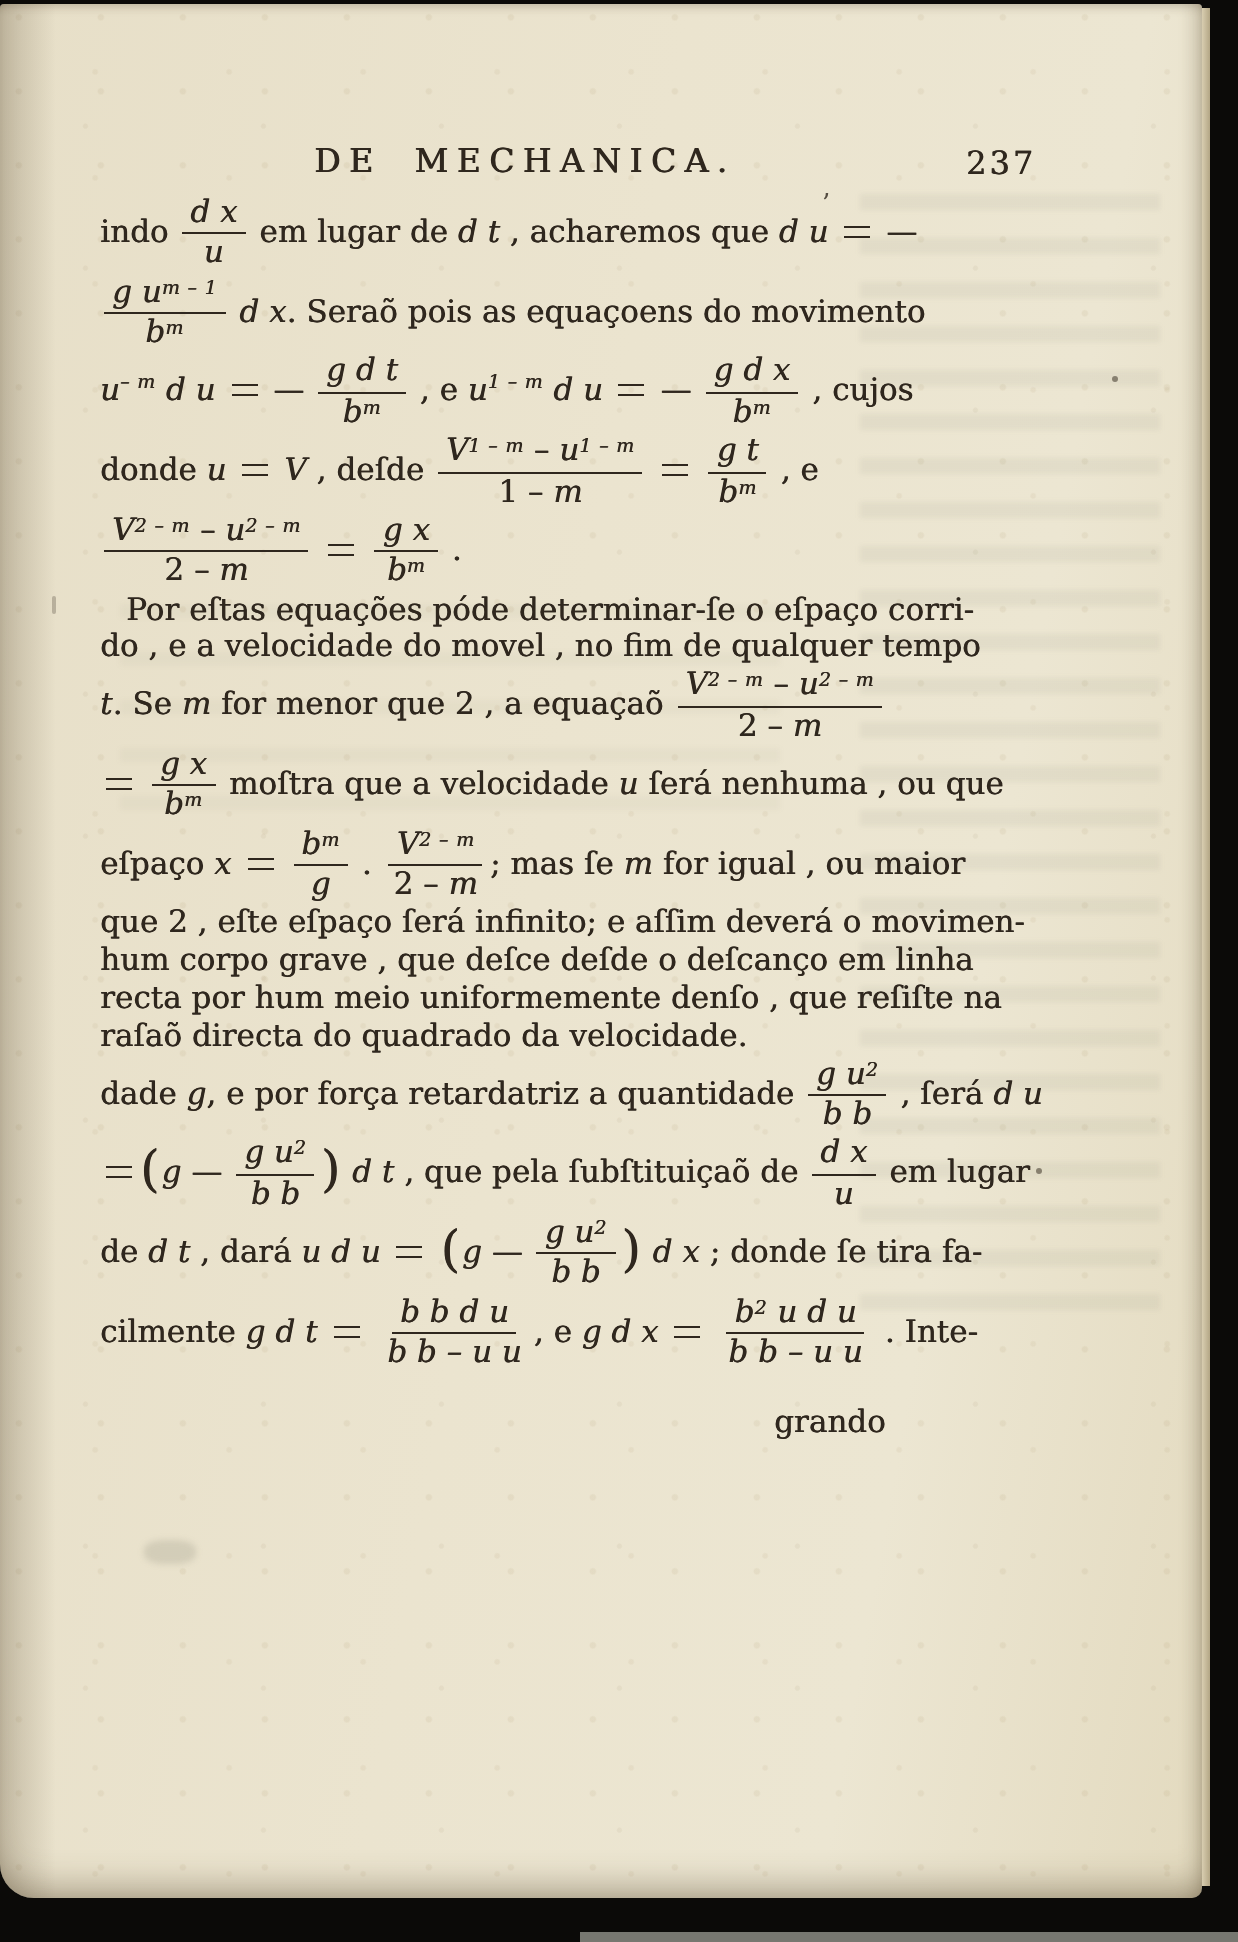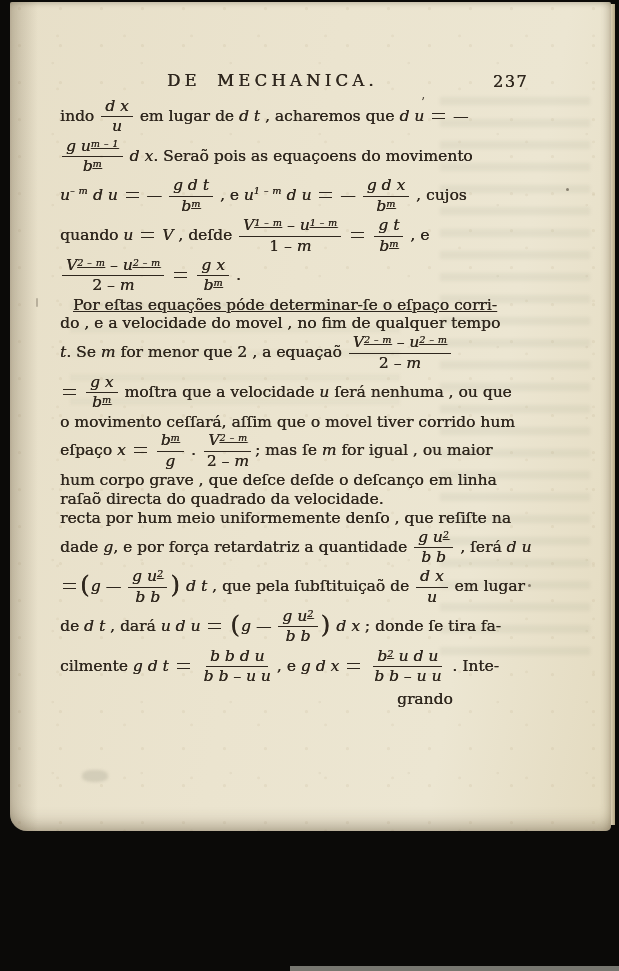--- a/index.html
+++ b/index.html
@@ -7,21 +7,21 @@
     --ink:#2f271e;
     --border:#0b0a08;
   }
   html,body{margin:0;padding:0;}
   body{
     width:619px;height:971px;position:relative;overflow:hidden;
     background:var(--border);
     font-family:"DejaVu Serif","Liberation Serif",serif;
   }
   .paper{
-    position:absolute;left:10px;top:2px;width:601px;height:829px;
+    position:absolute;left:0;top:2px;width:601px;height:947px;
     background:
       radial-gradient(circle at 23% 18%, rgba(160,135,90,.10) 0 1.2px, transparent 2px),
       radial-gradient(circle at 71% 64%, rgba(160,135,90,.09) 0 1px, transparent 1.8px),
       radial-gradient(circle at 48% 86%, rgba(140,120,80,.08) 0 1px, transparent 1.6px),
       linear-gradient(100deg,#e7dfc8 0%,#ebe4cf 45%,#ece6d2 75%,#e3dabf 100%);
     background-size:41px 37px,67px 53px,89px 71px,100% 100%;
     border-radius:2px 2px 5px 17px;
     box-shadow:
       inset 0 -14px 18px -10px rgba(80,65,40,.45),
       inset -7px 0 10px -6px rgba(100,85,55,.38),
@@ -61,32 +61,32 @@
   .page-number{
     position:absolute;top:70px;left:483px;color:var(--ink);
     font-size:16px;letter-spacing:1.5px;text-shadow:.3px 0 0 currentColor;
   }
 
   .body-text{
     position:absolute;left:50px;top:95px;width:480px;color:var(--ink);
     font-size:15.5px;line-height:18.8px;
   }
   .tl{white-space:nowrap;text-shadow:.25px 0 0 currentColor;}
-  .ind{text-indent:13px;text-decoration:underline;}
+  .ind{text-indent:13px;}
   .it{font-style:italic;}
   .sup{font-size:9.5px;font-style:italic;vertical-align:6px;line-height:0;letter-spacing:.4px;}
   .frac{display:inline-flex;flex-direction:column;align-items:center;vertical-align:middle;
         line-height:1.12;margin:1px 2px;text-align:center;}
   .frac .num{padding:0 4px 1px;border-bottom:1.3px solid var(--ink);}
   .frac .den{padding:1px 4px 0;}
-  .frac .sup{vertical-align:4px;text-decoration:underline;}
+  .frac .sup{vertical-align:4px;}
   .eq{display:inline-block;width:13px;height:4px;border-top:1.7px solid var(--ink);
       border-bottom:1.7px solid var(--ink);margin:0 3px;vertical-align:2px;}
   .bp{font-size:25px;line-height:0;vertical-align:-2px;padding:0 1px;}
-  .catchword{padding-left:337px;margin-top:4px;}
+  .catchword{padding-left:337px;margin-top:16px;}
 </style>
 </head>
 <body>
 
 <div class="paper">
   <div class="ghost g1"></div>
   <div class="ghost g2"></div>
 
   <div class="running-title">DE MECHANICA.</div>
   <div class="page-number">237</div>
@@ -101,21 +101,21 @@
           <span class="num"><span class="it">g u</span><span class="sup">m – 1</span></span>
           <span class="den"><span class="it">b</span><span class="sup">m</span></span>
         </span><span class="it"> d x</span><span class="rm">.  Seraõ pois as equaçoens do movimento</span></div>
     <div class="tl"><span class="it">u</span><span class="sup">– m</span><span class="it"> d u </span><span class="eq"></span><span class="rm"> — </span><span class="frac">
           <span class="num"><span class="it">g d t</span></span>
           <span class="den"><span class="it">b</span><span class="sup">m</span></span>
         </span><span class="rm"> , e </span><span class="it">u</span><span class="sup">1 – m</span><span class="it"> d u </span><span class="eq"></span><span class="rm"> — </span><span class="frac">
           <span class="num"><span class="it">g d x</span></span>
           <span class="den"><span class="it">b</span><span class="sup">m</span></span>
         </span><span class="rm"> , cujos</span></div>
-    <div class="tl"><span class="rm">quando </span><span class="it">u </span><span class="eq"></span><span class="it"> V</span><span class="rm"> , deſde </span><span class="frac">
+    <div class="tl"><span class="rm">donde </span><span class="it">u </span><span class="eq"></span><span class="it"> V</span><span class="rm"> , deſde </span><span class="frac">
           <span class="num"><span class="it">V</span><span class="sup">1 – m</span><span class="rm"> – </span><span class="it">u</span><span class="sup">1 – m</span></span>
           <span class="den"><span class="rm">1 – </span><span class="it">m</span></span>
         </span><span class="rm"> </span><span class="eq"></span><span class="rm"> </span><span class="frac">
           <span class="num"><span class="it">g t</span></span>
           <span class="den"><span class="it">b</span><span class="sup">m</span></span>
         </span><span class="rm"> , e</span></div>
     <div class="tl"><span class="frac">
           <span class="num"><span class="it">V</span><span class="sup">2 – m</span><span class="rm"> – </span><span class="it">u</span><span class="sup">2 – m</span></span>
           <span class="den"><span class="rm">2 – </span><span class="it">m</span></span>
         </span><span class="rm"> </span><span class="eq"></span><span class="rm"> </span><span class="frac">
@@ -125,31 +125,31 @@
     <div class="tl ind"><span class="rm">Por eſtas equações póde determinar-ſe o eſpaço corri-</span></div>
     <div class="tl"><span class="rm">do , e a velocidade do movel , no fim de qualquer tempo</span></div>
     <div class="tl"><span class="it">t</span><span class="rm">. Se </span><span class="it">m</span><span class="rm"> for menor que 2 , a equaçaõ </span><span class="frac">
           <span class="num"><span class="it">V</span><span class="sup">2 – m</span><span class="rm"> – </span><span class="it">u</span><span class="sup">2 – m</span></span>
           <span class="den"><span class="rm">2 – </span><span class="it">m</span></span>
         </span></div>
     <div class="tl"><span class="eq"></span><span class="rm"> </span><span class="frac">
           <span class="num"><span class="it">g x</span></span>
           <span class="den"><span class="it">b</span><span class="sup">m</span></span>
         </span><span class="rm"> moſtra que a velocidade </span><span class="it">u</span><span class="rm"> ſerá nenhuma , ou que</span></div>
-    <div class="tl"><span class="rm">o movimento ceſſará, aſſim que o movel tiver corrido hum</span></div>
     <div class="tl"><span class="rm">eſpaço </span><span class="it">x </span><span class="eq"></span><span class="rm"> </span><span class="frac">
           <span class="num"><span class="it">b</span><span class="sup">m</span></span>
           <span class="den"><span class="it">g</span></span>
         </span><span class="rm"> . </span><span class="frac">
           <span class="num"><span class="it">V</span><span class="sup">2 – m</span></span>
           <span class="den"><span class="rm">2 – </span><span class="it">m</span></span>
         </span><span class="rm">; mas ſe </span><span class="it">m</span><span class="rm"> for igual , ou maior</span></div>
+    <div class="tl"><span class="rm">que 2 , eſte eſpaço ſerá infinito; e aſſim deverá o movimen-</span></div>
     <div class="tl"><span class="rm">hum corpo grave , que deſce deſde o deſcanço em linha</span></div>
+    <div class="tl"><span class="rm">recta por hum meio uniformemente denſo , que reſiſte na</span></div>
     <div class="tl"><span class="rm">raſaõ directa do quadrado da velocidade.</span></div>
-    <div class="tl"><span class="rm">recta por hum meio uniformemente denſo , que reſiſte na</span></div>
     <div class="tl"><span class="rm">dade </span><span class="it">g</span><span class="rm">, e por força retardatriz a quantidade </span><span class="frac">
           <span class="num"><span class="it">g u</span><span class="sup">2</span></span>
           <span class="den"><span class="it">b b</span></span>
         </span><span class="rm"> , ſerá </span><span class="it">d u</span></div>
     <div class="tl"><span class="eq"></span><span class="bp">(</span><span class="it">g</span><span class="rm"> — </span><span class="frac">
           <span class="num"><span class="it">g u</span><span class="sup">2</span></span>
           <span class="den"><span class="it">b b</span></span>
         </span><span class="bp">)</span><span class="it"> d t</span><span class="rm"> , que pela ſubſtituiçaõ de </span><span class="frac">
           <span class="num"><span class="it">d x</span></span>
           <span class="den"><span class="it">u</span></span>

